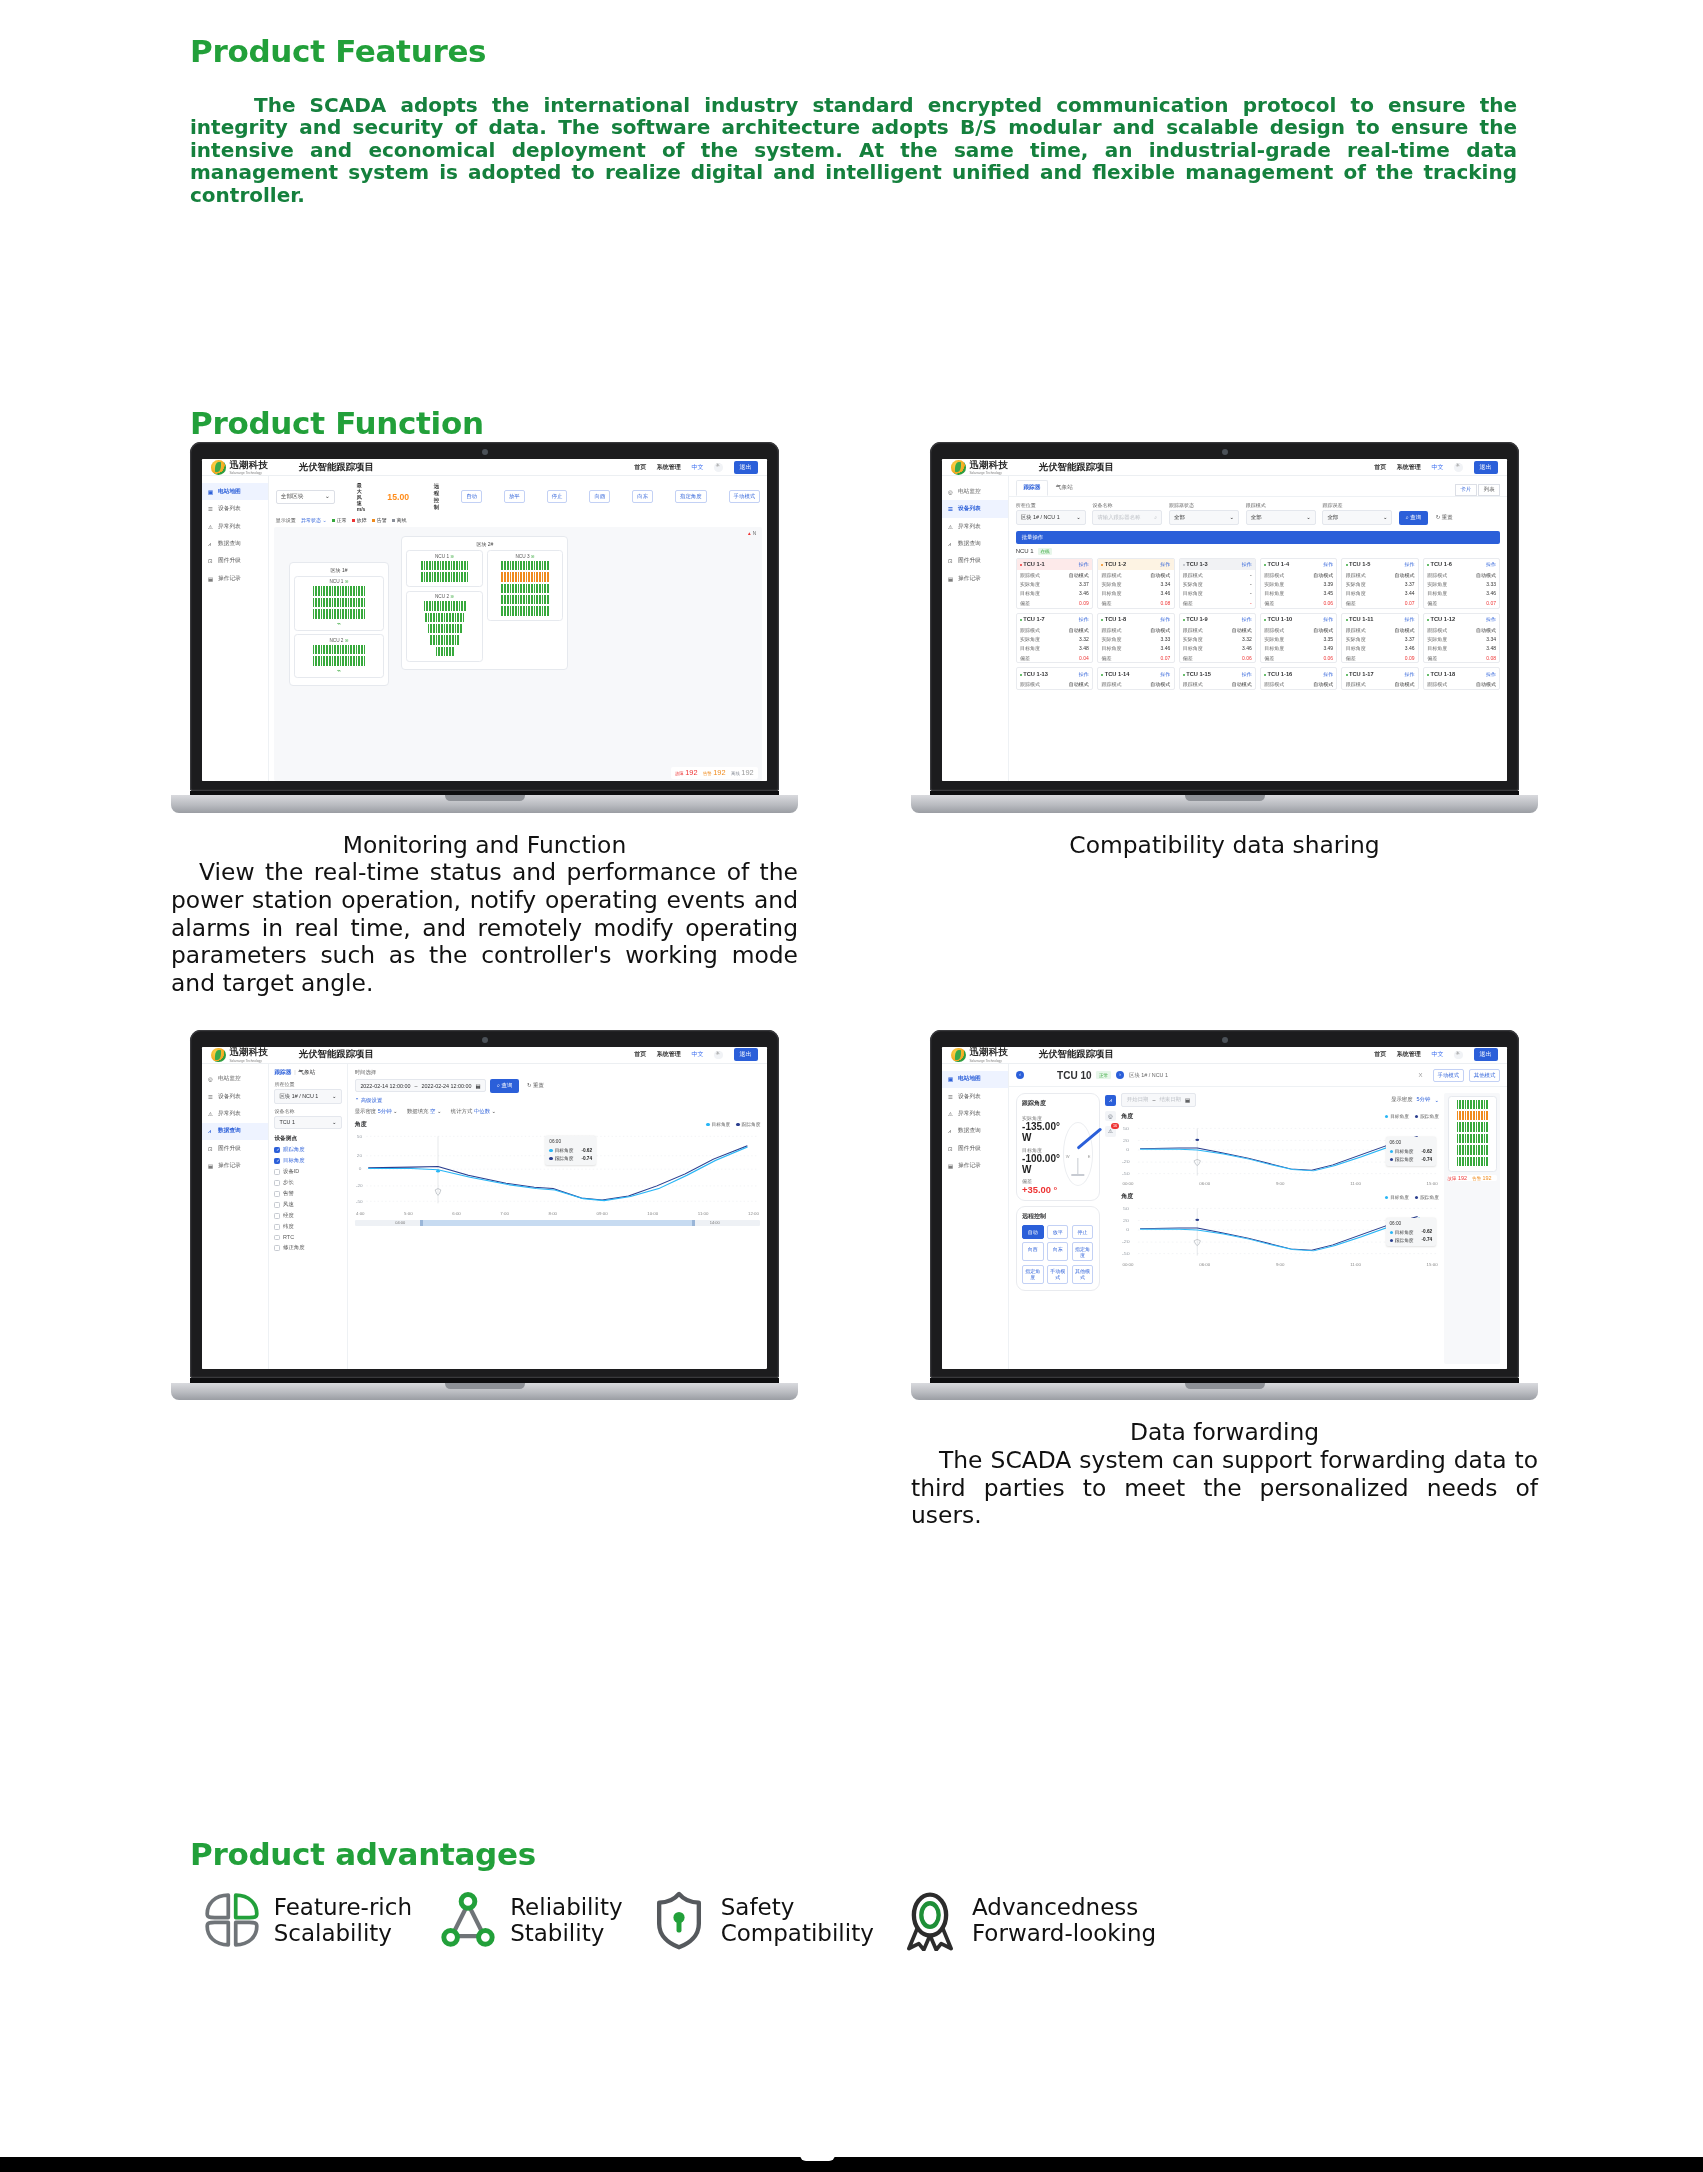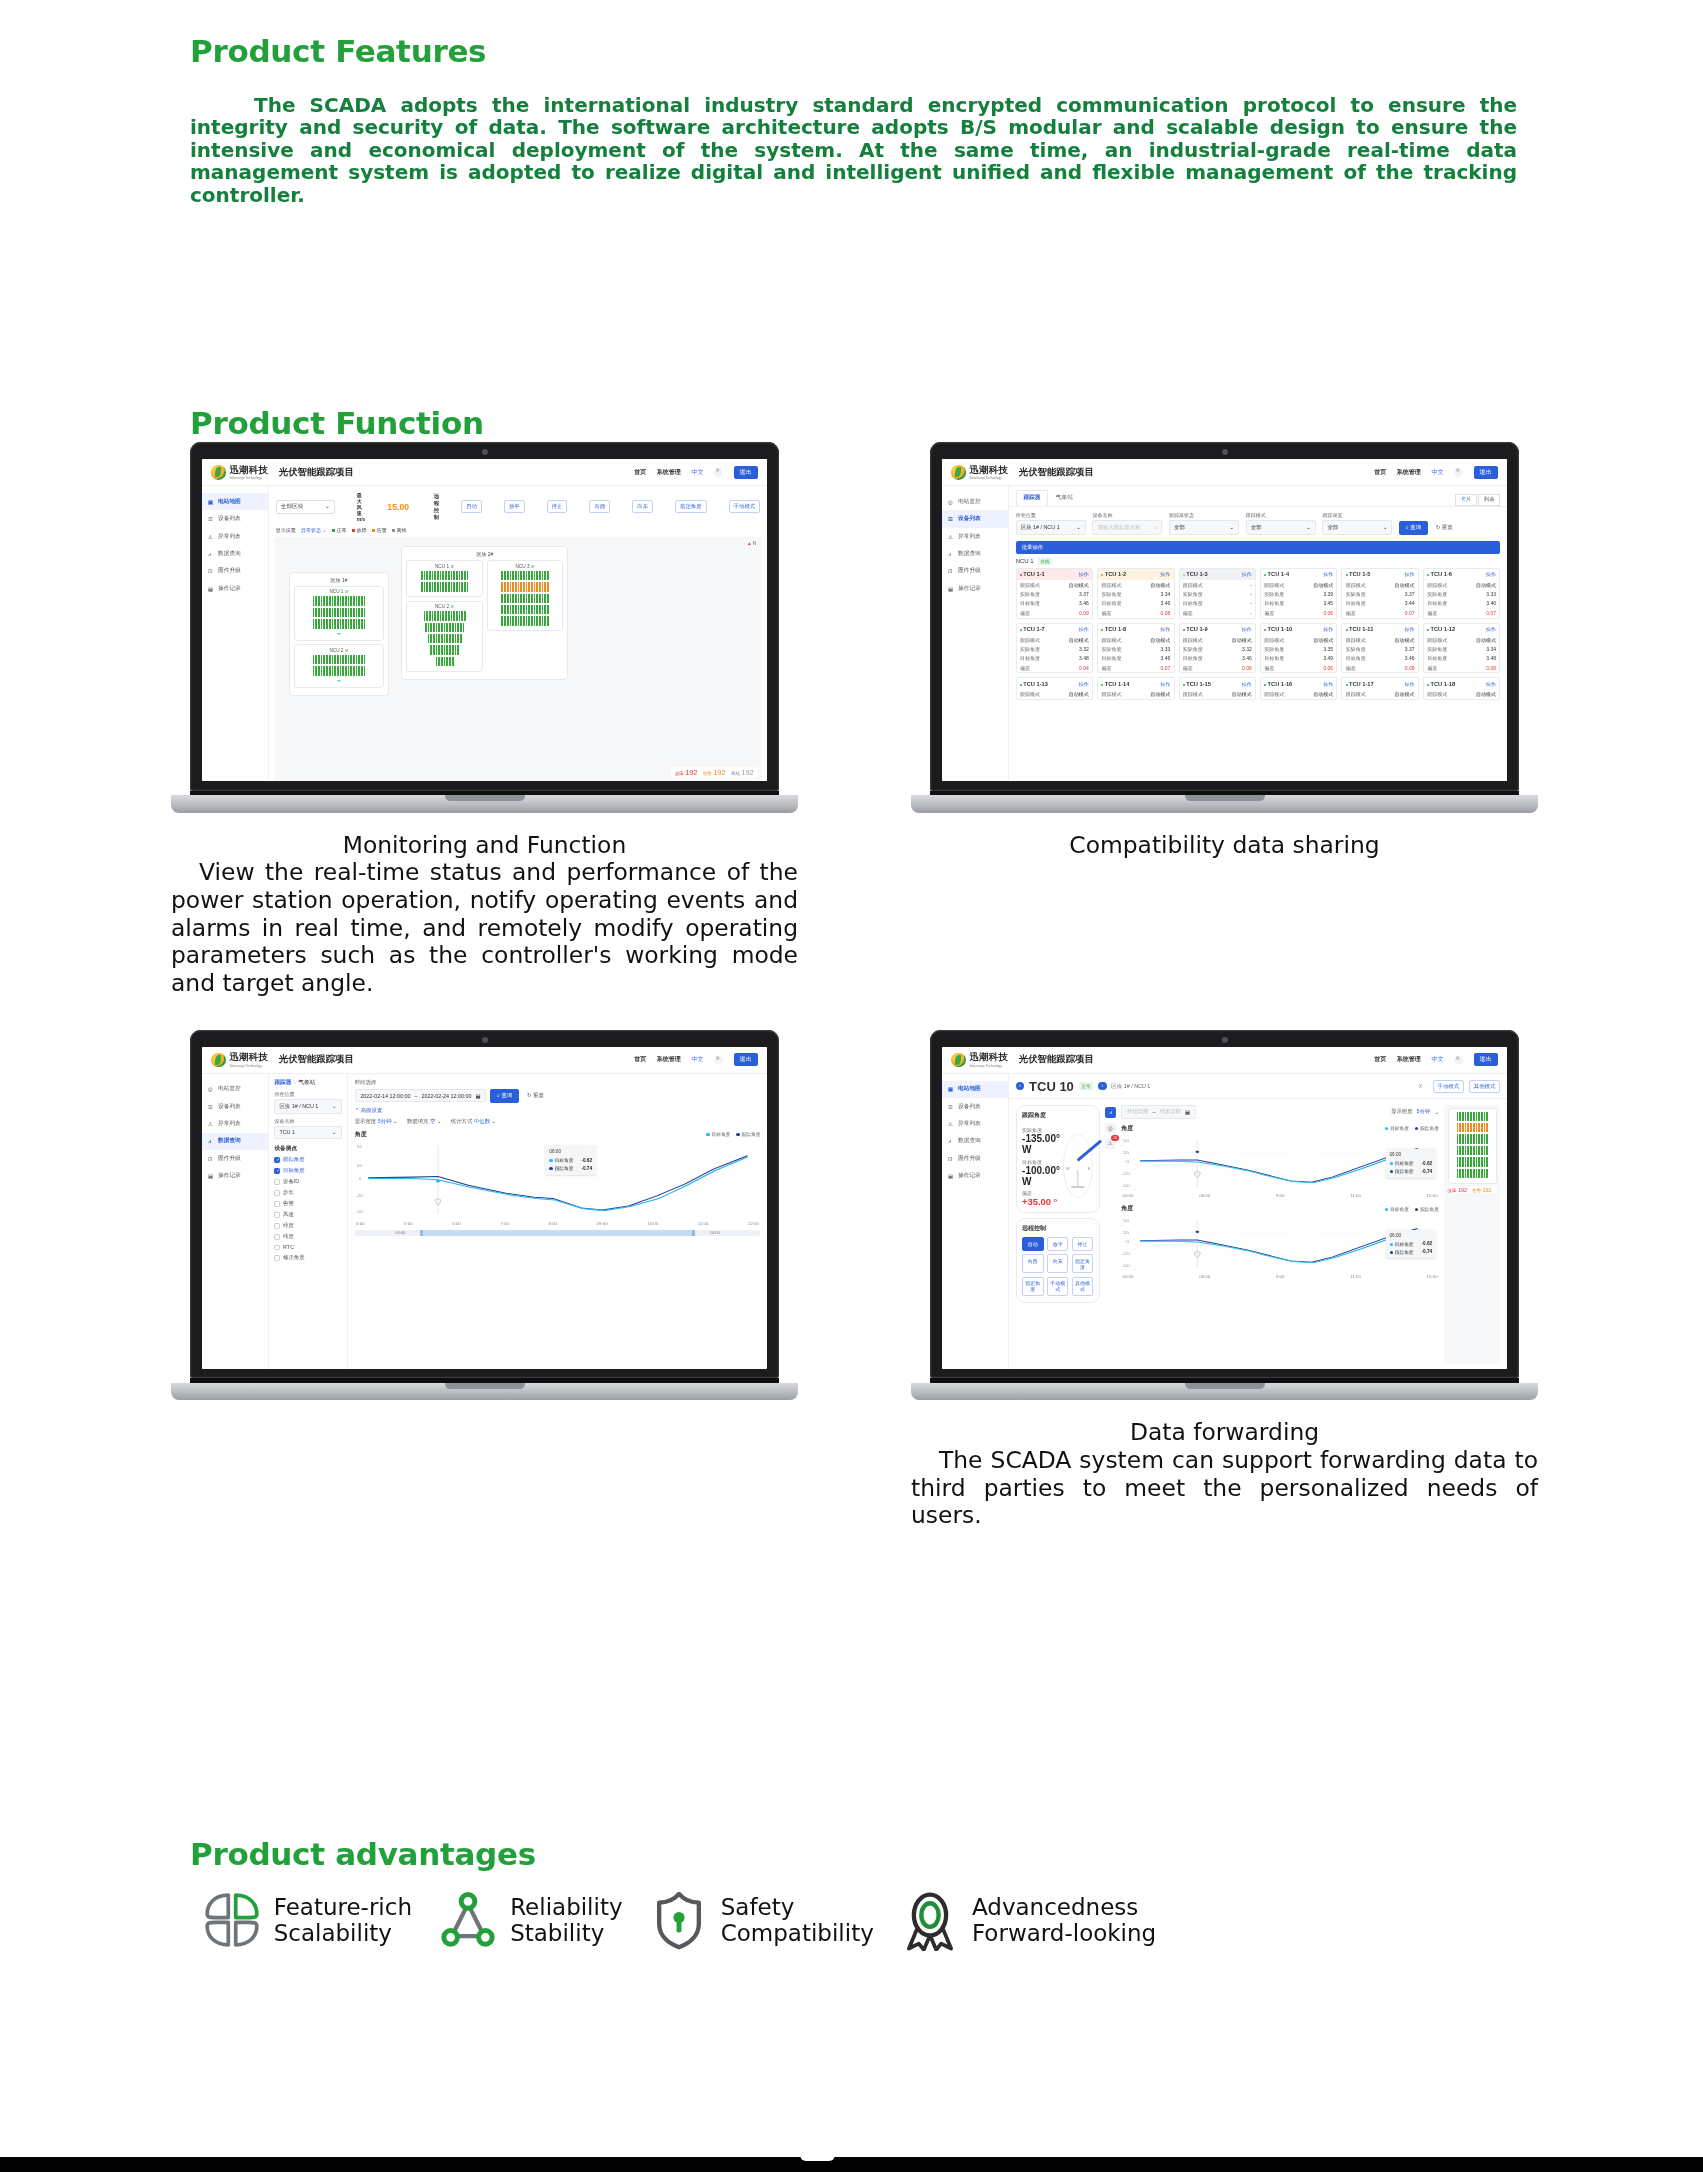--- a/index.html
+++ b/index.html
@@ -64,22 +64,22 @@
   }
   .base::after{
     content:""; position:absolute; left:50%; top:0; transform:translateX(-50%);
     width:80px; height:6px; background:#8e9197; border-radius:0 0 5.4px 5.4px;
   }
   .hinge { width:589px; height:4.7px; margin:0 auto; background:#0e0e10; }
 
   
   .app { font-size:6px; color:#303133; width:100%; height:100%; display:flex; flex-direction:column; }
   .app-top {
-    height:27px; display:flex; align-items:center; padding:0 9.4px;
-    border-bottom:0.7px solid #eceff2; background:#fff; flex:0 0 auto;
+    height:17px; display:flex; align-items:center; padding:0 9.4px;
+    border-bottom:0.7px solid #eceff2; background:#fff; flex:0 0 auto;gap:20px;
   }
   .brand { display:flex; align-items:center; gap:3.3px; }
   .logo-leaf {
     width:14.7px; height:14.7px; border-radius:50%;
     background: radial-gradient(circle at 35% 35%, #ffd84d, #f0a51e 60%, #2f9e3f 61%, #2f9e3f);
     position:relative;
   }
   .logo-leaf::after{
     content:""; position:absolute; left:4px; top:2px; width:6px; height:10px;
     border-radius: 60% 10% 60% 10%; background:#3aa84a;
@@ -201,21 +201,21 @@
   .xaxis { display:flex; justify-content:space-between; font-size:4.4px; color:#888; padding:0.7px 1.3px 0; }
   .scroller { margin-top:4px; height:6.7px; background:#eef1f5; border-radius:1.3px; position:relative; }
   .scroller .sel2 { position:absolute; left:16%; right:16%; top:0; bottom:0; background:#b9d3ef; opacity:.75;}
   .scroller .lb,.scroller .rb { position:absolute; top:0; bottom:0; width:3.3px; background:#9ab6d8;}
   .scroller .lb{left:16%}.scroller .rb{right:16%}
   .scroller .st { position:absolute; font-size:4px; color:#777; top:0.7px; }
 
   
   .det-head { display:flex; align-items:center; gap:4.7px; padding:4.7px 6.7px; border-bottom:0.7px solid #eef1f4; }
   .navdot { width:8.7px; height:8.7px; border-radius:50%; background:#2b5fd9; color:#fff; font-size:4.7px; text-align:center; line-height:8.7px; }
-  .det-name { font-size:13px; font-weight:bold; }
+  .det-name { font-size:10px; font-weight:bold;margin-left:28px; }
   .badge-ok { background:#e7f6ea; color:#37a93c; font-size:4.7px; padding:0.7px 2.7px; border-radius:1.3px; }
   .det-path { font-size:5.4px; color:#666; }
   .xclose { margin-left:auto; font-size:6px; color:#999; }
   .det-body { display:flex; gap:5.4px; padding:5.4px 6.7px; flex:1 1 auto; min-height:0; }
   .panel { border:0.7px solid #e9ebef; border-radius:9px; padding:5.4px; background:#fff; }
   .pt { font-size:6px; font-weight:bold; margin-bottom:4px; }
   .ang-lab { font-size:5px; color:#777; margin-top:3.3px; }
   .ang-val { font-size:10px; font-weight:bold; color:#1f1f1f; }
   .ang-val.err { color:#e33; font-size:9.4px; }
   .dial { width:52px; height:64px; border:0.7px solid #eceef1; border-radius:50%; position:relative; margin:0 auto;}

